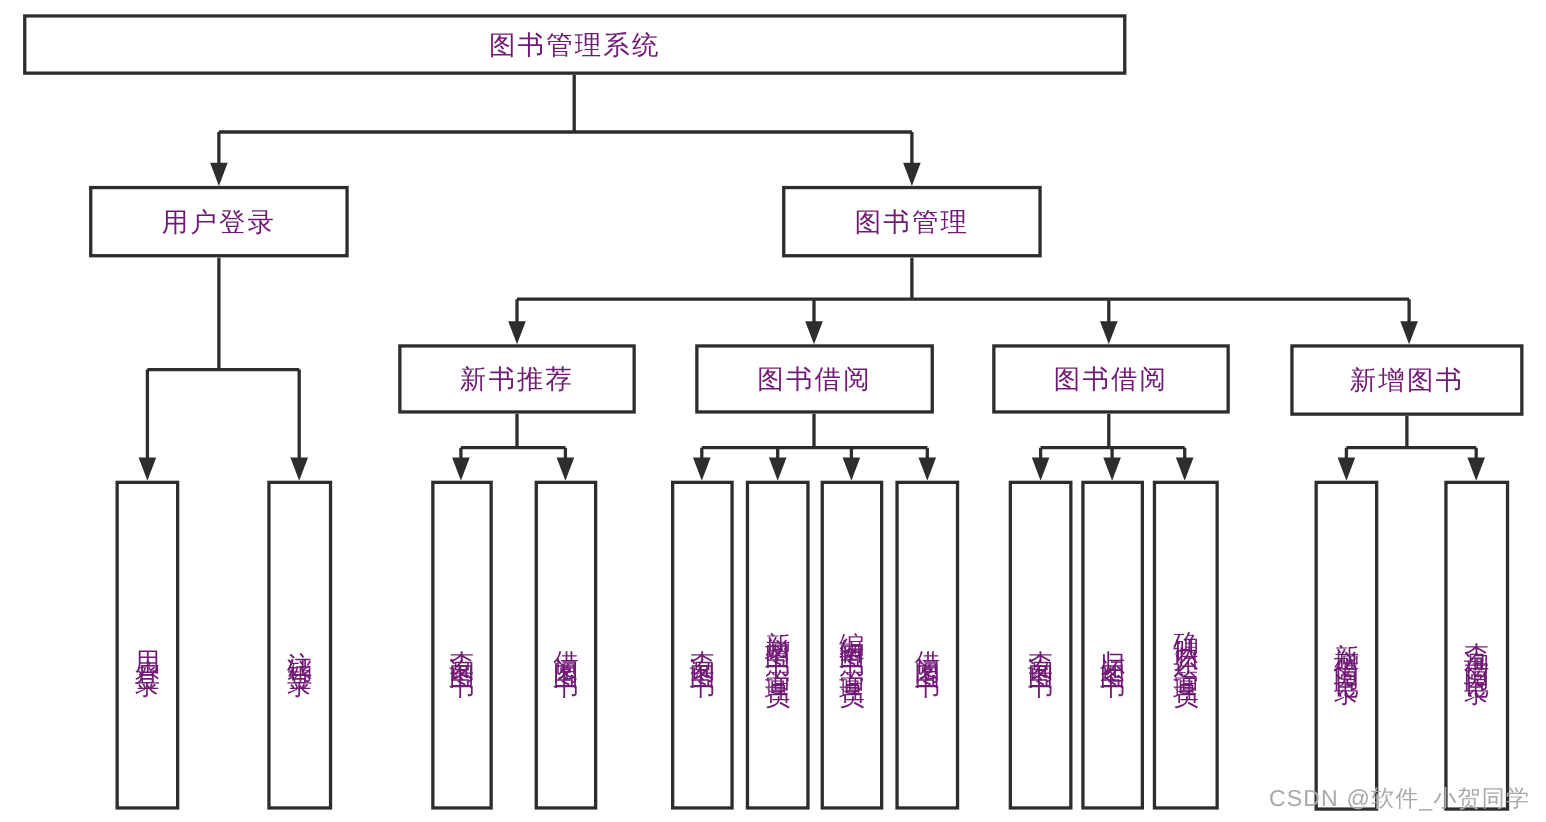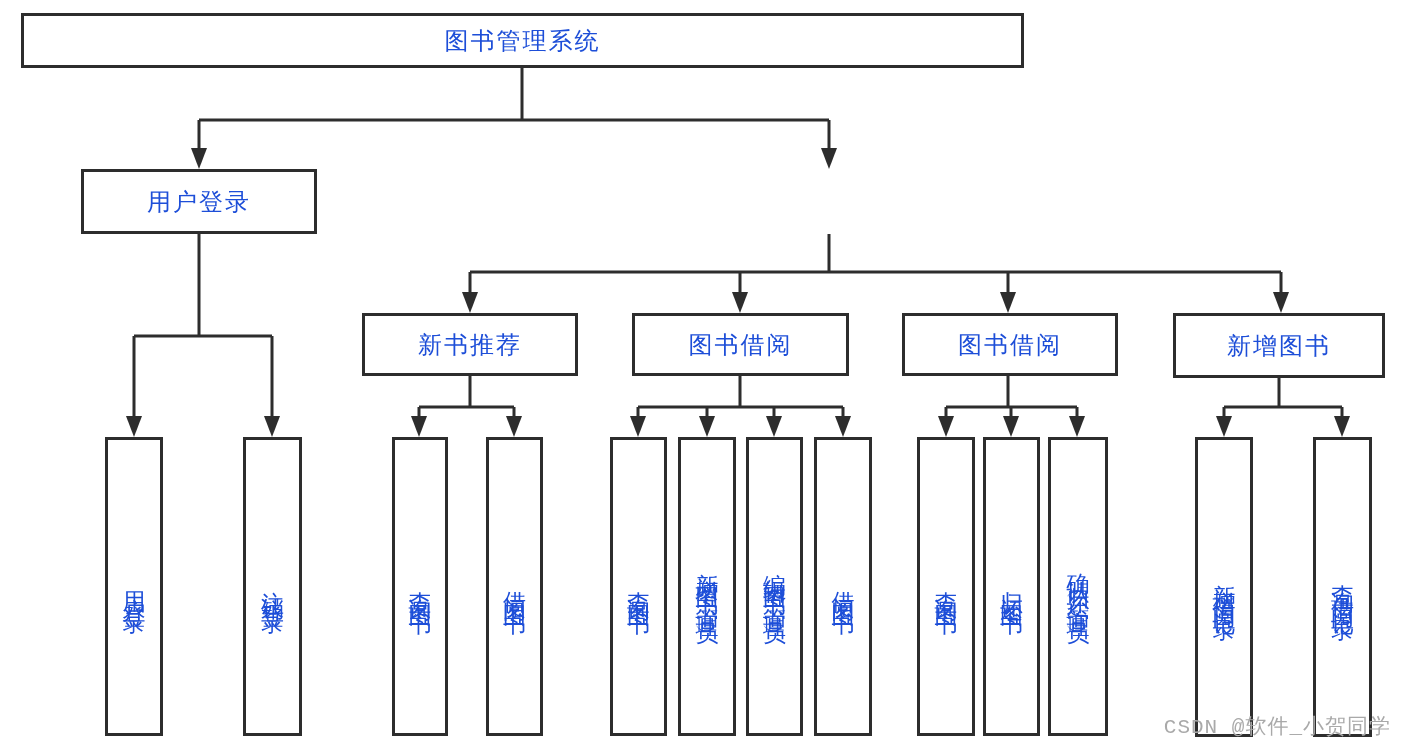--- a/index.html
+++ b/index.html
@@ -22,21 +22,21 @@
     left: 0; top: 0;
     width: 1405px;
     height: 747px;
     z-index: 1;
   }
   .node {
     position: absolute;
     box-sizing: border-box;
     background: #ffffff;
     border: 3px solid #2d2d2d;
-    color: #1d4ed8;
+    color: #701a75;
     display: flex;
     align-items: center;
     justify-content: center;
     z-index: 2;
     font-size: 24px;
     letter-spacing: 2px;
     white-space: nowrap;
   }
   .node.leaf {
     writing-mode: vertical-rl;
@@ -47,21 +47,20 @@
     white-space: normal;
   }
   .watermark {
     position: absolute;
     right: 14px;
     bottom: 7px;
     font-size: 21px;
     color: #a9a9a9;
     letter-spacing: 1px;
     z-index: 3;
-    font-family: Liberation Mono, monospace;
   }
 </style>
 </head>
 <body>
 
 <div id="stage">
 
   <svg id="connectors" viewBox="0 0 1405 747" xmlns="http://www.w3.org/2000/svg">
     <g stroke="#2d2d2d" stroke-width="3" fill="none">
       <path d="M522 68 V120 M199 120 H829 M199 120 V150 M829 120 V150"></path>
@@ -91,20 +90,21 @@
       <polygon points="1003,416 1019,416 1011,437"></polygon>
       <polygon points="1069,416 1085,416 1077,437"></polygon>
       <polygon points="1216,416 1232,416 1224,437"></polygon>
       <polygon points="1334,416 1350,416 1342,437"></polygon>
     </g>
   </svg>
 
   <div class="node" style="left:21px; top:13px; width:1003px; height:55px;">图书管理系统</div>
 
   <div class="node" style="left:81px; top:169px; width:236px; height:65px;">用户登录</div>
+  <div class="node" style="left:711px; top:169px; width:236px; height:65px;">图书管理</div>
 
   <div class="node" style="left:632px; top:313px; width:217px; height:63px;">图书借阅</div>
   <div class="node" style="left:362px; top:313px; width:216px; height:63px;">新书推荐</div>
   <div class="node" style="left:902px; top:313px; width:216px; height:63px;">图书借阅</div>
   <div class="node" style="left:1173px; top:313px; width:212px; height:65px;">新增图书</div>
 
   <div class="node leaf" style="left:105px; top:437px; width:58px; height:299px;">用户登录</div>
   <div class="node leaf" style="left:243px; top:437px; width:59px; height:299px;">注销登录</div>
 
   <div class="node leaf" style="left:392px; top:437px; width:56px; height:299px;">查询图书</div>

